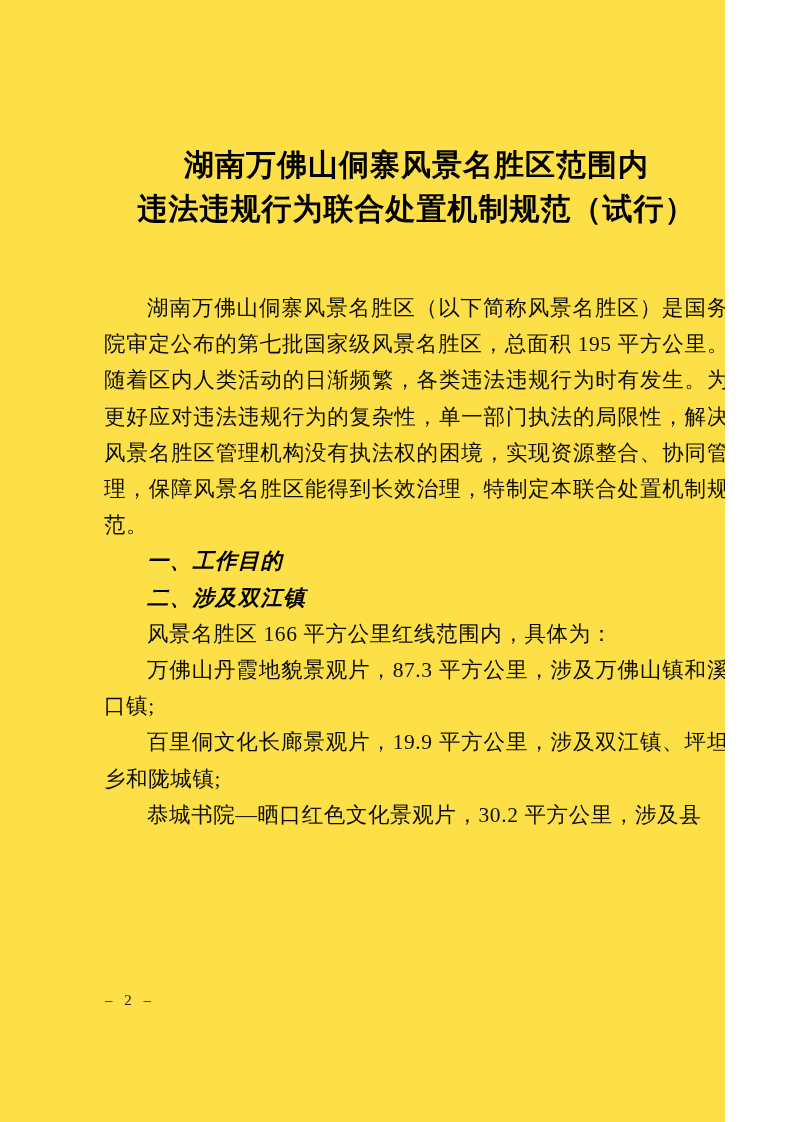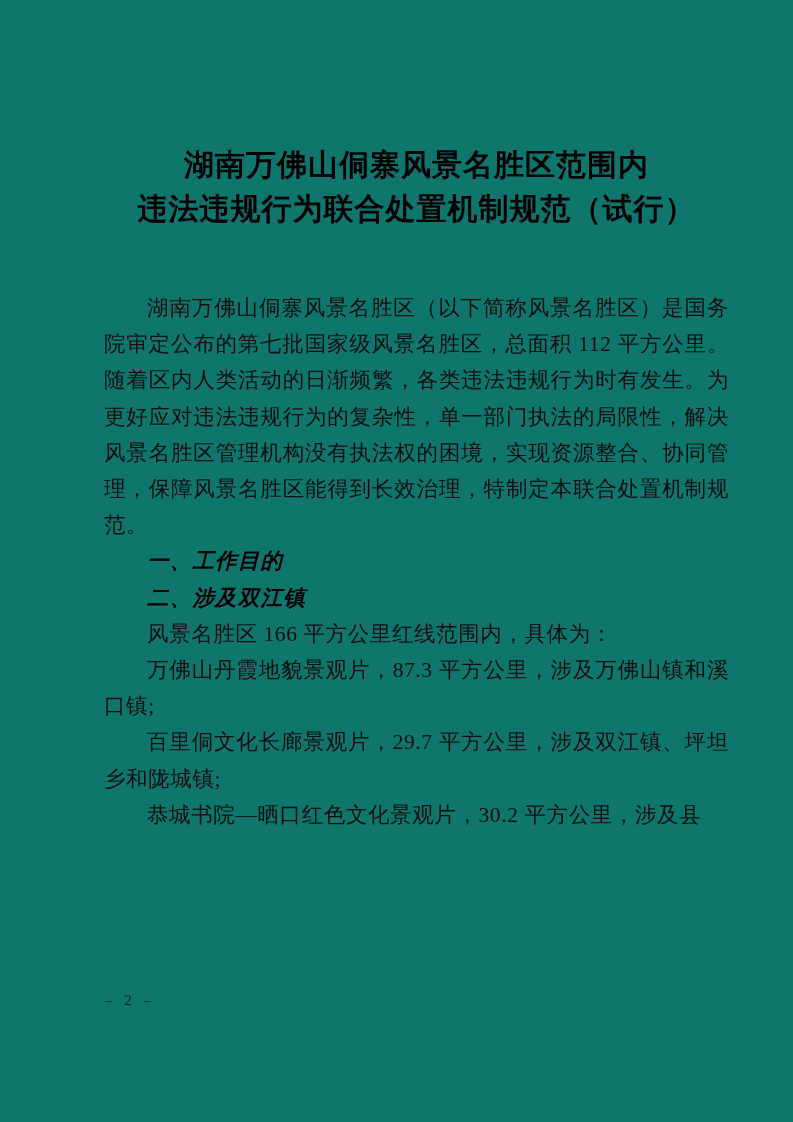--- a/index.html
+++ b/index.html
@@ -2,23 +2,23 @@
 <html><head>
 <meta charset="utf-8">
 <style>
   html, body {
     margin: 0;
     padding: 0;
     background: #ffffff;
   }
   .page {
     position: relative;
-    width: 793px;
+    width: 725px;
     height: 1122px;
-    background: #0f766e;
+    background: #fde047;
     overflow: hidden;
     color: #0d0d0d;
   }
   .content {
     position: absolute;
     left: 104px;
     top: 0;
     width: 625px;
   }
   .doc-title {
@@ -70,32 +70,32 @@
 
 <div class="page">
   <div class="content">
 
     <h1 class="doc-title">
       <span class="title-line">湖南万佛山侗寨风景名胜区范围内</span>
       <span class="title-line">违法违规行为联合处置机制规范（试行）</span>
     </h1>
 
     <div class="body-text">
-      <p class="para">湖南万佛山侗寨风景名胜区（以下简称风景名胜区）是国务院审定公布的第七批国家级风景名胜区，总面积 112 平方公里。随着区内人类活动的日渐频繁，各类违法违规行为时有发生。为更好应对违法违规行为的复杂性，单一部门执法的局限性，解决风景名胜区管理机构没有执法权的困境，实现资源整合、协同管理，保障风景名胜区能得到长效治理，特制定本联合处置机制规范。</p>
+      <p class="para">湖南万佛山侗寨风景名胜区（以下简称风景名胜区）是国务院审定公布的第七批国家级风景名胜区，总面积 195 平方公里。随着区内人类活动的日渐频繁，各类违法违规行为时有发生。为更好应对违法违规行为的复杂性，单一部门执法的局限性，解决风景名胜区管理机构没有执法权的困境，实现资源整合、协同管理，保障风景名胜区能得到长效治理，特制定本联合处置机制规范。</p>
 
       <p class="para heading">一、工作目的</p>
 
 
       <p class="para heading">二、涉及双江镇</p>
 
       <p class="para">风景名胜区 166 平方公里红线范围内，具体为：</p>
 
       <p class="para">万佛山丹霞地貌景观片，87.3 平方公里，涉及万佛山镇和溪口镇;</p>
 
-      <p class="para">百里侗文化长廊景观片，29.7 平方公里，涉及双江镇、坪坦乡和陇城镇;</p>
+      <p class="para">百里侗文化长廊景观片，19.9 平方公里，涉及双江镇、坪坦乡和陇城镇;</p>
 
       <p class="para">恭城书院—晒口红色文化景观片，30.2 平方公里，涉及县</p>
     </div>
 
   </div>
 
   <div class="footer">– 2 –</div>
 </div>
 
 </body></html>

